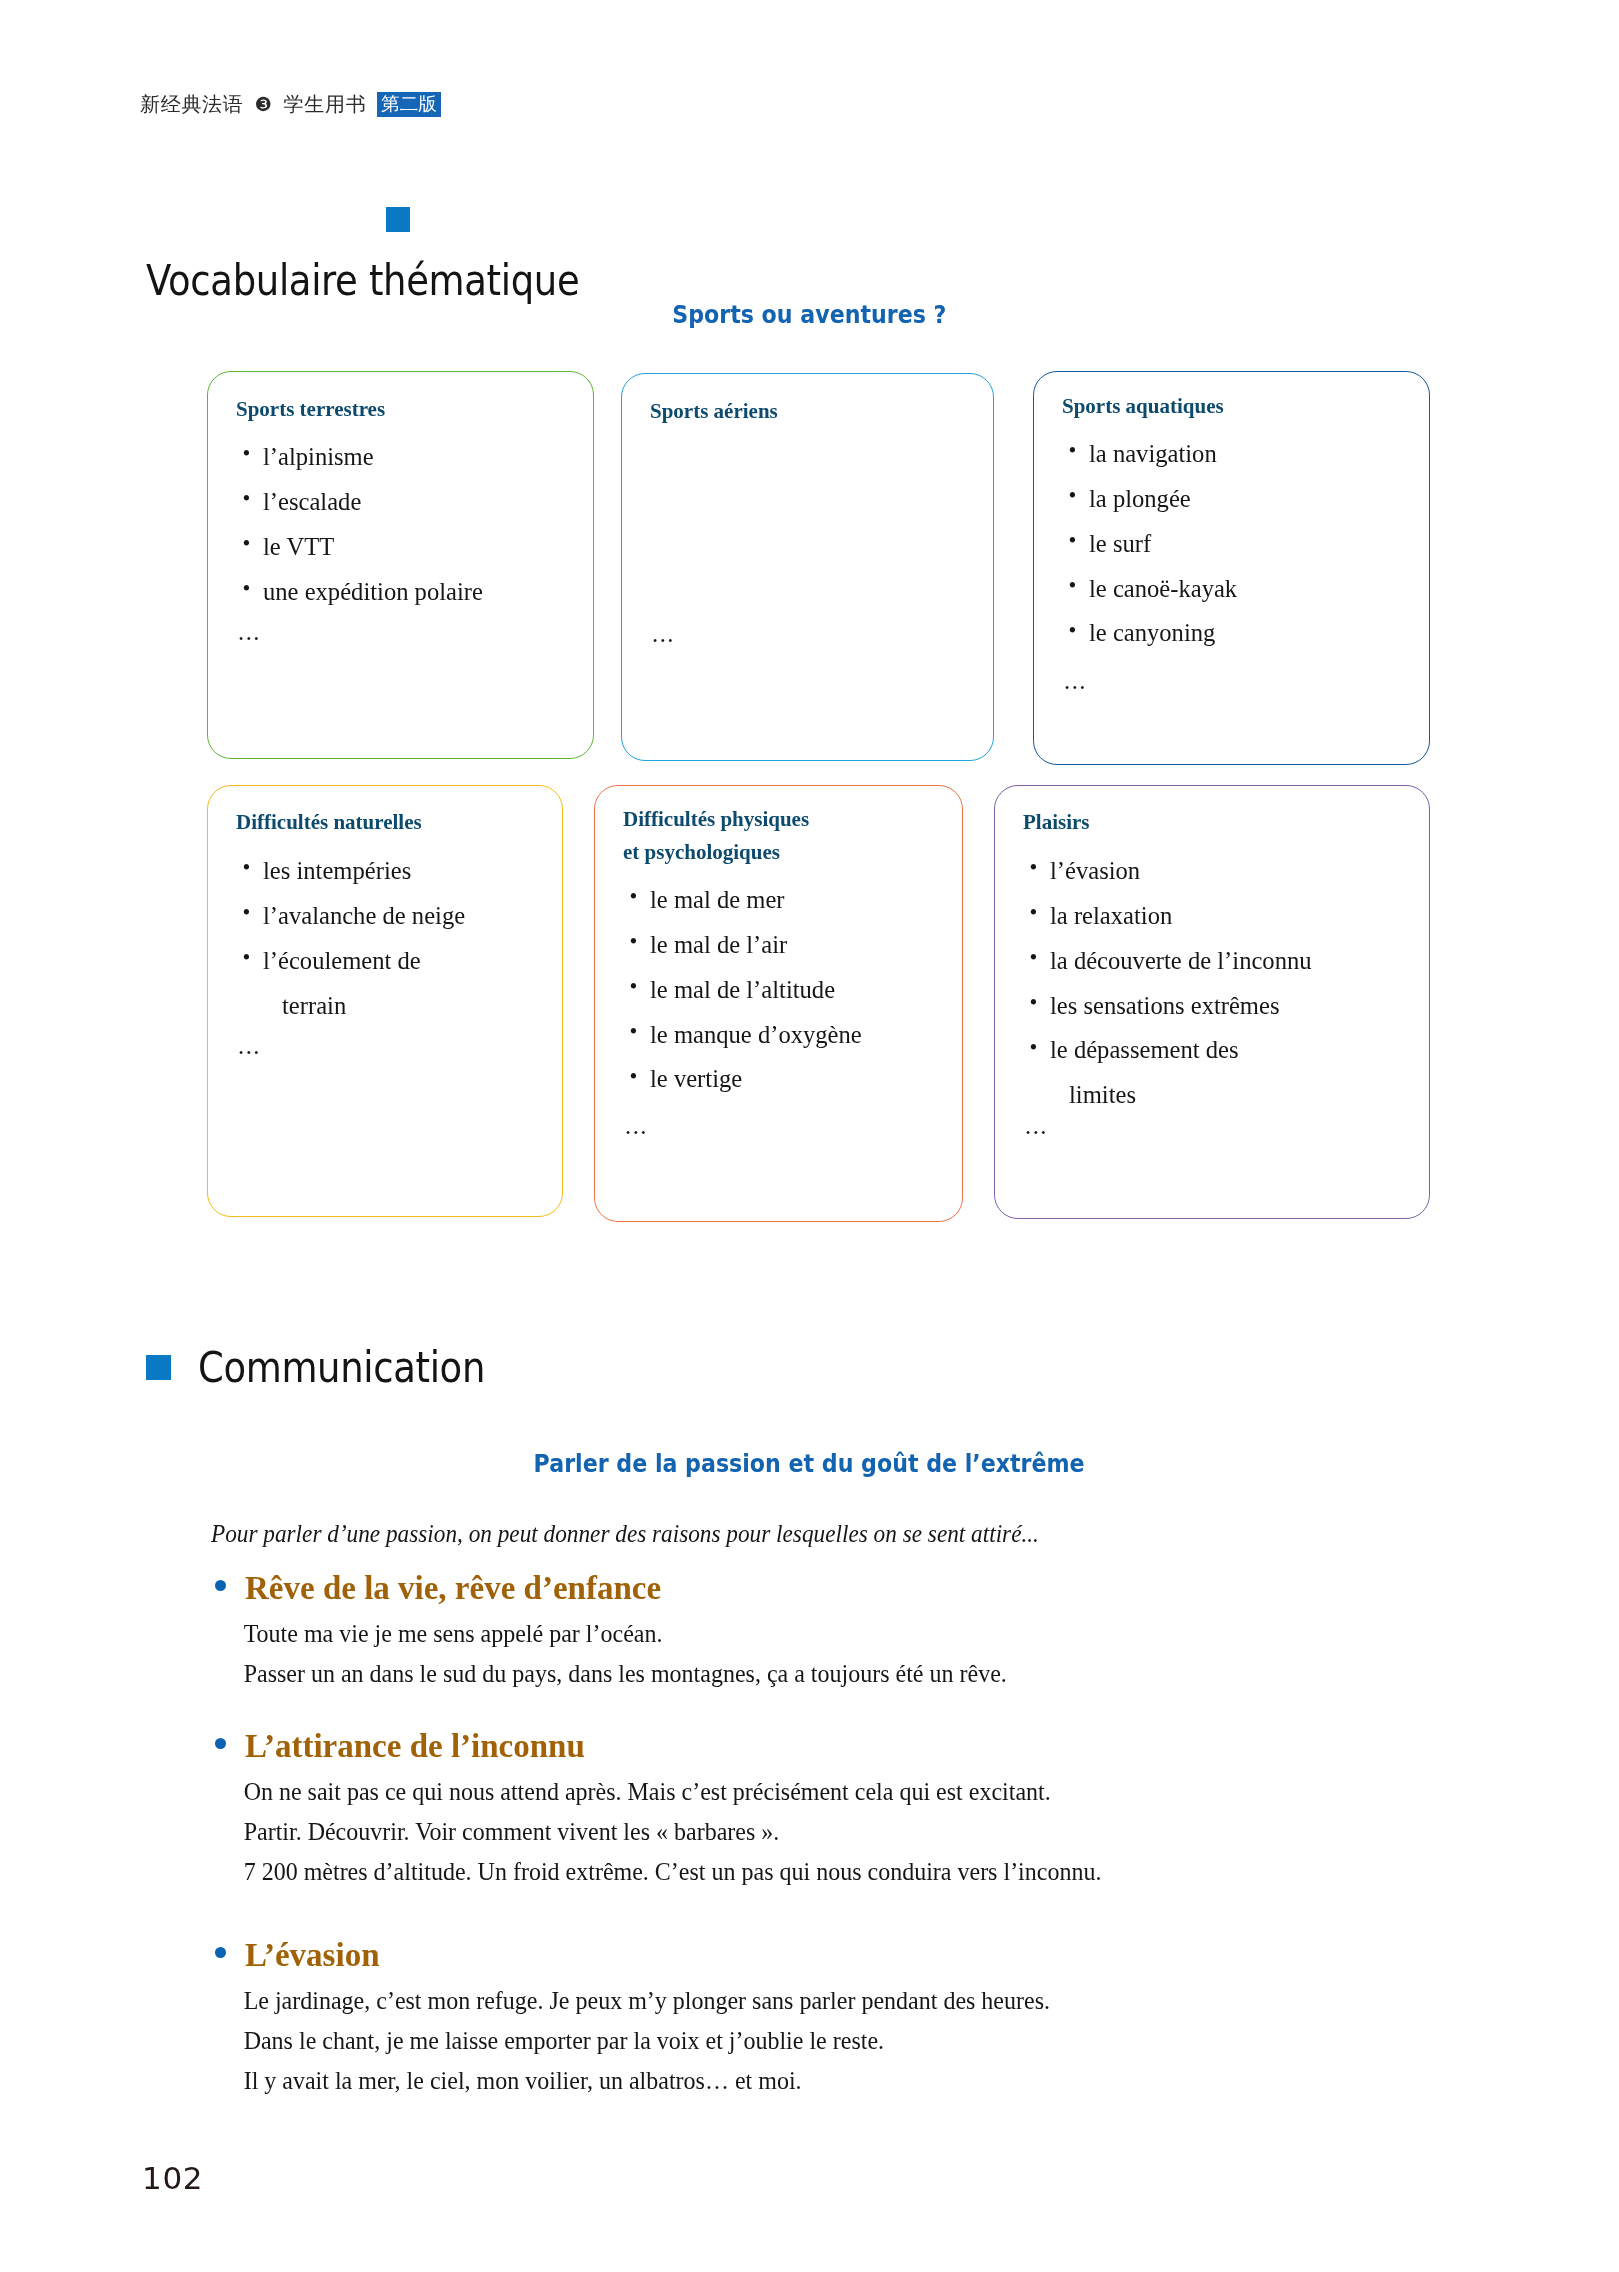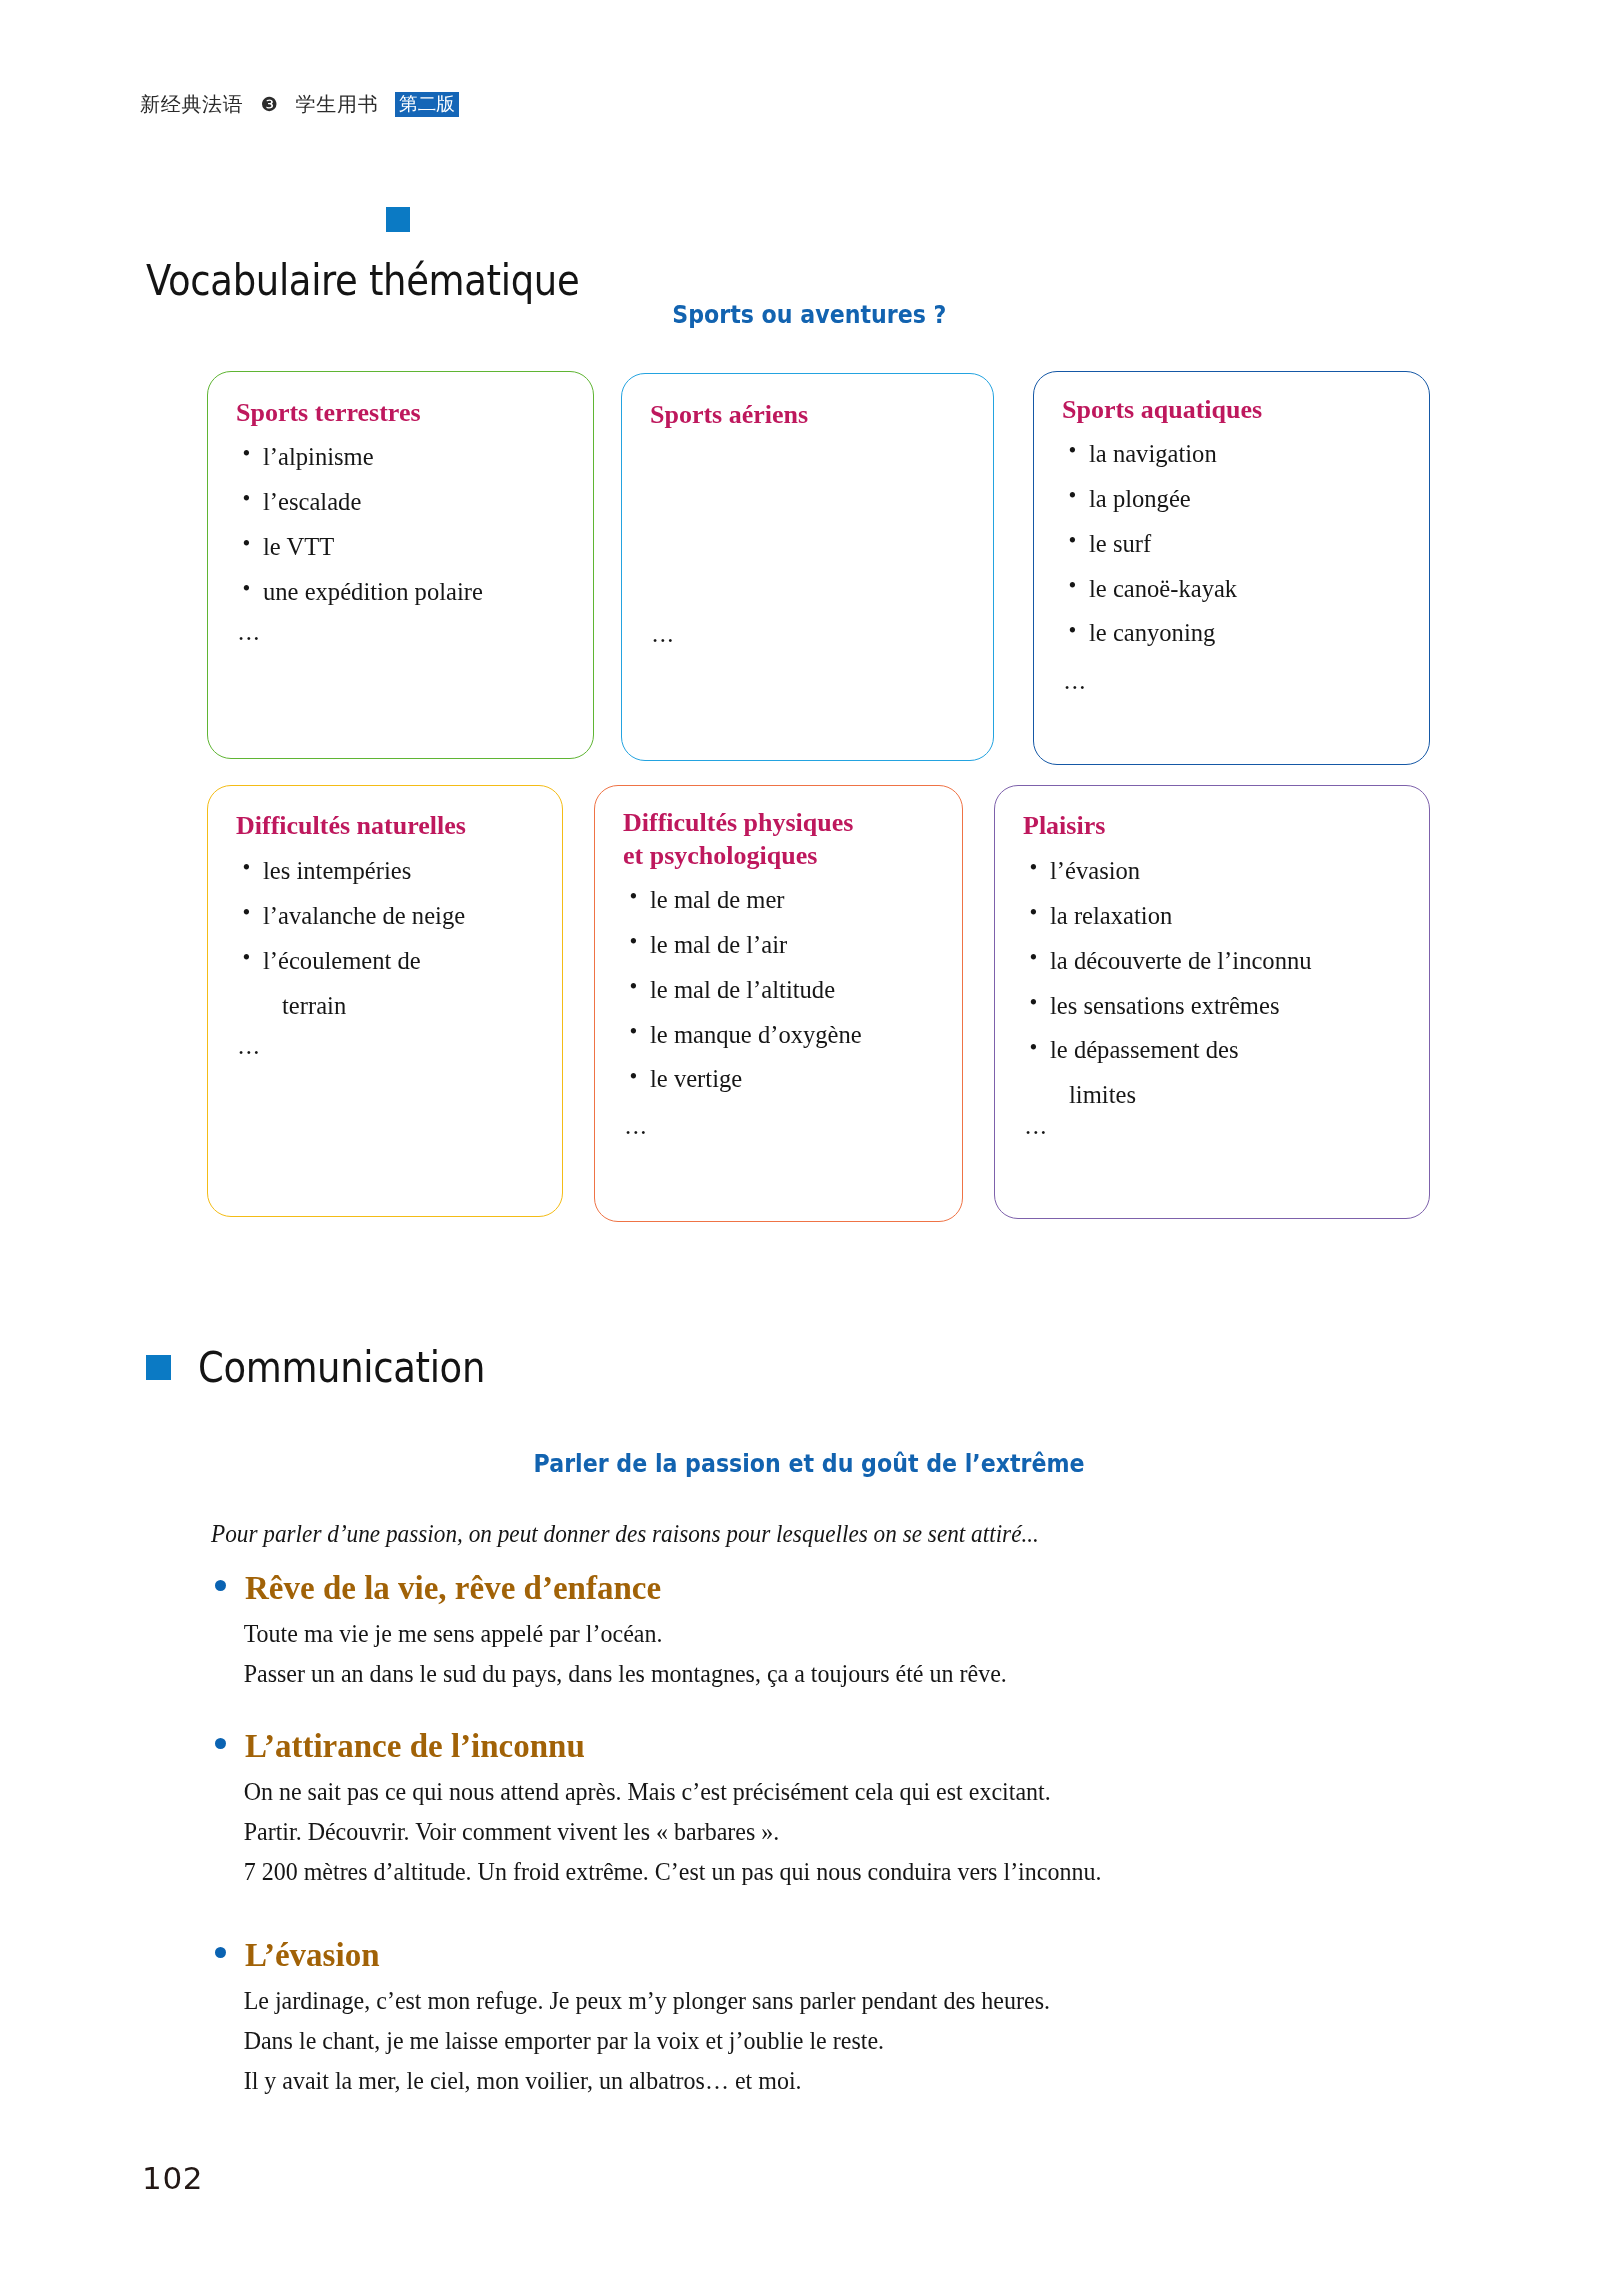--- a/index.html
+++ b/index.html
@@ -22,21 +22,21 @@
     background: #ffffff;
   }
 
   
   .running-head {
     position: absolute;
     left: 140px;
     top: 91px;
     display: flex;
     align-items: center;
-    gap: 17px;
+    gap: 11px;
     font-family: "DejaVu Sans", sans-serif;
     font-size: 20px;
     color: #2b2b2b;
     letter-spacing: 0.7px;
     white-space: nowrap;
   }
   .running-head .circled-num {
     font-size: 19.4px;
     line-height: 1;
     position: relative;
@@ -111,22 +111,22 @@
     position: absolute;
     border: 1.9px solid #888;
     border-radius: 24px;
     box-sizing: border-box;
     background: #ffffff;
   }
   .vbox .vtitle {
     position: absolute;
     font-family: "Liberation Serif", serif;
     font-weight: 700;
-    color: #be185d;
-    font-size: 26px;
+    color: #0c4a6e;
+    font-size: 21px;
     line-height: 1.22;
   }
   .vbox ul.vlist {
     position: absolute;
     list-style: none;
     margin: 0;
     padding: 0;
     font-family: "Liberation Serif", serif;
     font-size: 24.6px;
     line-height: 1.0;

